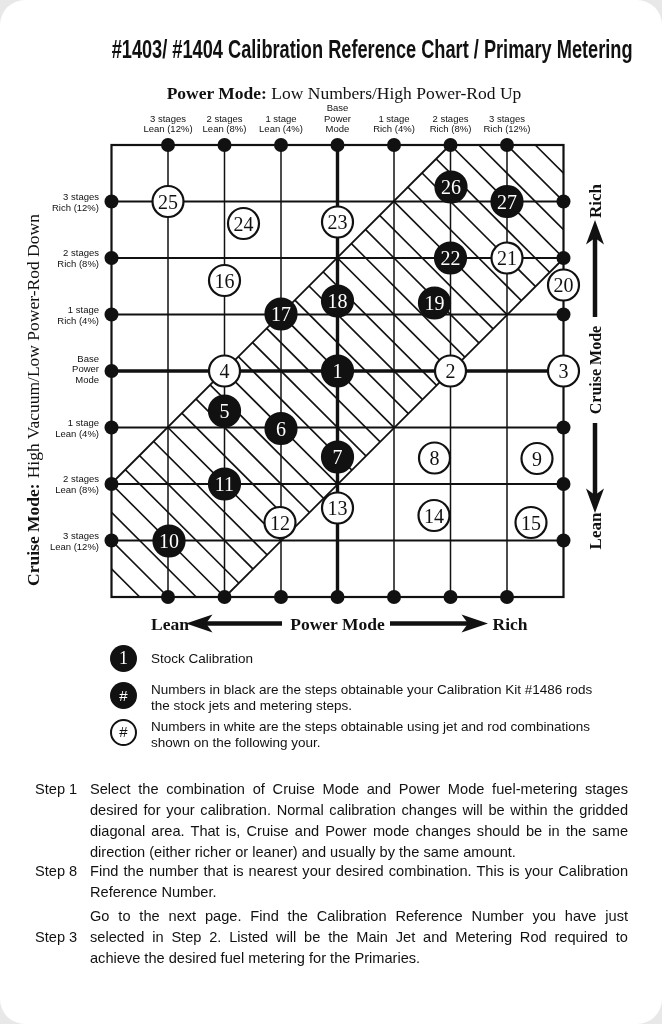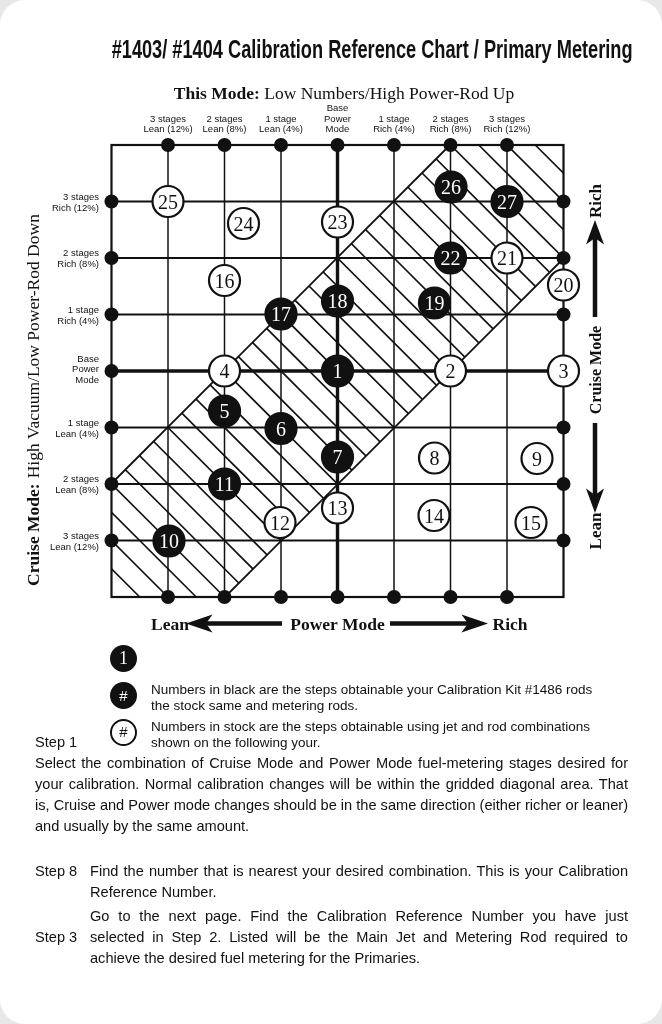--- a/index.html
+++ b/index.html
@@ -42,21 +42,21 @@
   .step-text { flex:1; text-align:justify; }
 </style>
 </head>
 <body>
 
 <div class="page">
   <div class="title-wrap">
     <span>#1403/ #1404 Calibration Reference Chart / Primary Metering</span>
   </div>
   <div class="subtitle">
-    <b>This Mode:</b><span> Low Numbers/High Power-Rod Up</span>
+    <b>Power Mode:</b><span> Low Numbers/High Power-Rod Up</span>
   </div>
   <svg id="chart" viewBox="0 95 662 550">
       <defs>
         <clipPath id="bandClip">
           <polygon points="111.5,483.5 450,145 563.5,145 563.5,258.5 225,597 111.5,597"></polygon>
         </clipPath>
       </defs>
       <g clip-path="url(#bandClip)">
         <line x1="111.5" y1="568.75" x2="139.75" y2="597" stroke="#111111" stroke-width="1.6"></line>
         <line x1="111.5" y1="540.5" x2="168" y2="597" stroke="#111111" stroke-width="1.6"></line>
@@ -231,32 +231,33 @@
       <circle cx="168" cy="201.5" r="15.5" fill="#ffffff" stroke="#111111" stroke-width="2.2"></circle>
       <text x="168" y="208.5" text-anchor="middle" fill="#111111" font-family="&quot;Liberation Serif&quot;, serif" font-size="20">25</text>
       <circle cx="451" cy="187" r="15.5" fill="#111111" stroke="#111111" stroke-width="2.2"></circle>
       <text x="451" y="194" text-anchor="middle" fill="#ffffff" font-family="&quot;Liberation Serif&quot;, serif" font-size="20">26</text>
       <circle cx="507" cy="201.5" r="15.5" fill="#111111" stroke="#111111" stroke-width="2.2"></circle>
       <text x="507" y="208.5" text-anchor="middle" fill="#ffffff" font-family="&quot;Liberation Serif&quot;, serif" font-size="20">27</text>
     </svg>
   <div id="legend">
       <div class="legend-row" style="top: 645px;">
         <div class="lc black serif">1</div>
+        <div class="legend-text single"><span>Stock Calibration</span></div>
       </div>
       <div class="legend-row" style="top: 682px;">
         <div class="lc black sans">#</div>
-        <div class="legend-text"><span>Numbers in black are the steps obtainable your </span><b>Calibration Kit #1486</b><span> rods</span><br><span>the stock same and metering rods.</span></div>
+        <div class="legend-text"><span>Numbers in black are the steps obtainable your </span><b>Calibration Kit #1486</b><span> rods</span><br><span>the stock jets and metering steps.</span></div>
       </div>
       <div class="legend-row" style="top: 719px;">
         <div class="lc white sans">#</div>
-        <div class="legend-text"><span>Numbers in stock are the steps obtainable using jet and rod combinations</span><br><span>shown on the following your.</span></div>
+        <div class="legend-text"><span>Numbers in white are the steps obtainable using jet and rod combinations</span><br><span>shown on the following your.</span></div>
       </div>
     </div>
   <div id="steps">
-      <div class="step" style="top: 732px; flex-direction: column;">
+      <div class="step" style="top: 779px;">
         <div class="step-label">Step 1</div>
         <div class="step-text">Select the combination of Cruise Mode and Power Mode fuel-metering stages desired for your calibration. Normal calibration changes will be within the gridded diagonal area. That is, Cruise and Power mode changes should be in the same direction (either richer or leaner) and usually by the same amount.</div>
       </div>
       <div class="step" style="top: 861px;">
         <div class="step-label">Step 8</div>
         <div class="step-text">Find the number that is nearest your desired combination. This is your Calibration Reference Number.</div>
       </div>
       <div class="step" style="top: 906px; align-items: center;">
         <div class="step-label">Step 3</div>
         <div class="step-text">Go to the next page. Find the Calibration Reference Number you have just selected in Step 2. Listed will be the Main Jet and Metering Rod required to achieve the desired fuel metering for the Primaries.</div>

